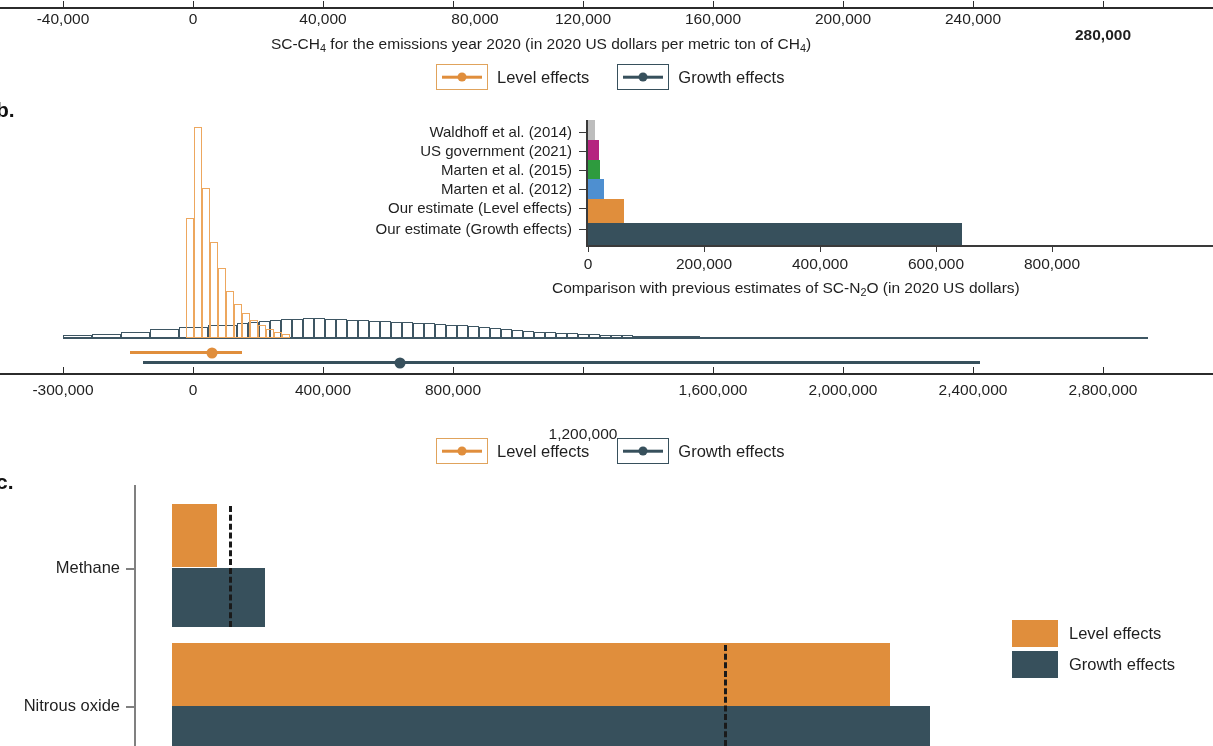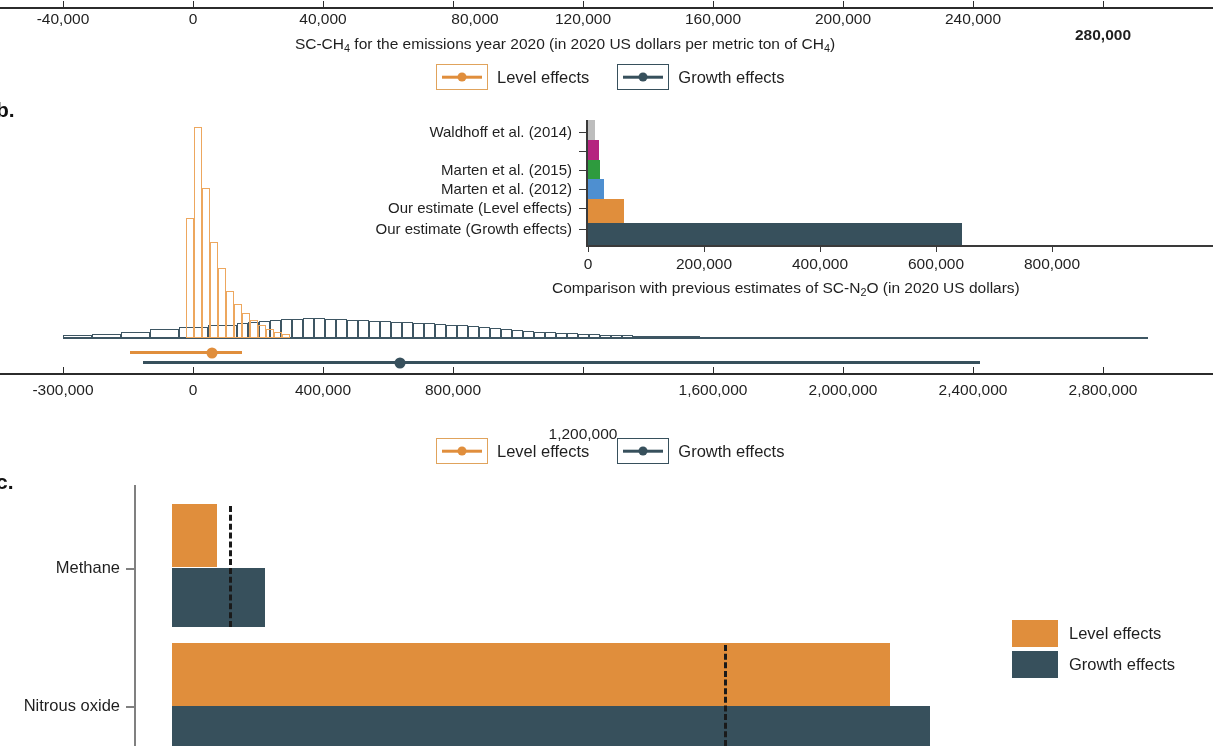--- a/index.html
+++ b/index.html
@@ -88,21 +88,21 @@
   <div class="abs tick" style="left:3px;top:10px;width:120px;">-40,000</div>
   <div class="abs tick" style="left:133px;top:10px;width:120px;">0</div>
   <div class="abs tick" style="left:263px;top:10px;width:120px;">40,000</div>
   <div class="abs tick" style="left:415px;top:10px;width:120px;">80,000</div>
   <div class="abs tick" style="left:523px;top:10px;width:120px;">120,000</div>
   <div class="abs tick" style="left:653px;top:10px;width:120px;">160,000</div>
   <div class="abs tick" style="left:783px;top:10px;width:120px;">200,000</div>
   <div class="abs tick" style="left:913px;top:10px;width:120px;">240,000</div>
   <div class="abs tick" style="left:1043px;top:26px;width:120px;font-weight:bold;">280,000</div>
 
-  <div class="abs axtitle" style="left:0px;top:35px;width:1082px;text-align:center;padding-left:24px;">
+  <div class="abs axtitle" style="left:0px;top:35px;width:1082px;text-align:center;">
     <span>SC-CH</span><sub>4</sub><span> for the emissions year 2020 (in 2020 US dollars per metric ton of CH</span><sub>4</sub><span>)</span>
   </div>
 
   <div class="legend-row" style="left:436px;top:64px;gap:28px;">
     <div class="lg-item">
       <span class="lg-key level">
           <span class="bar"></span>
           <span class="dot"></span>
         </span>
       <span class="lg-text">Level effects</span>
@@ -247,20 +247,21 @@
     <div class="inset-tick-y" style="left:27px;top:96px;"></div>
     <div class="inset-tick-y" style="left:27px;top:117px;"></div>
 
     <div class="inset-tick-x" style="left:36px;top:133px;"></div>
     <div class="inset-tick-x" style="left:152px;top:133px;"></div>
     <div class="inset-tick-x" style="left:268px;top:133px;"></div>
     <div class="inset-tick-x" style="left:384px;top:133px;"></div>
     <div class="inset-tick-x" style="left:500px;top:133px;"></div>
 
     <div class="inset-label" style="left:-230px;top:11px;width:250px;">Waldhoff et al. (2014)</div>
+    <div class="inset-label" style="left:-230px;top:30px;width:250px;">US government (2021)</div>
     <div class="inset-label" style="left:-230px;top:49px;width:250px;">Marten et al. (2015)</div>
     <div class="inset-label" style="left:-230px;top:68px;width:250px;">Marten et al. (2012)</div>
     <div class="inset-label" style="left:-230px;top:108px;width:250px;">Our estimate (Growth effects)</div>
     <div class="inset-label" style="left:-230px;top:87px;width:250px;">Our estimate (Level effects)</div>
 
     <div class="inset-bar" style="left:36px;top:8px;width:7px;height:20px;background:#BDBDBD;"></div>
     <div class="inset-bar" style="left:36px;top:28px;width:10.5px;height:20px;background:#B5247F;"></div>
     <div class="inset-bar" style="left:36px;top:48px;width:11.5px;height:19px;background:#2E9B3E;"></div>
     <div class="inset-bar" style="left:36px;top:67px;width:16px;height:20px;background:#4E8FD0;"></div>
     <div class="inset-bar" style="left:36px;top:87px;width:36px;height:24px;background:#E08E3C;"></div>

